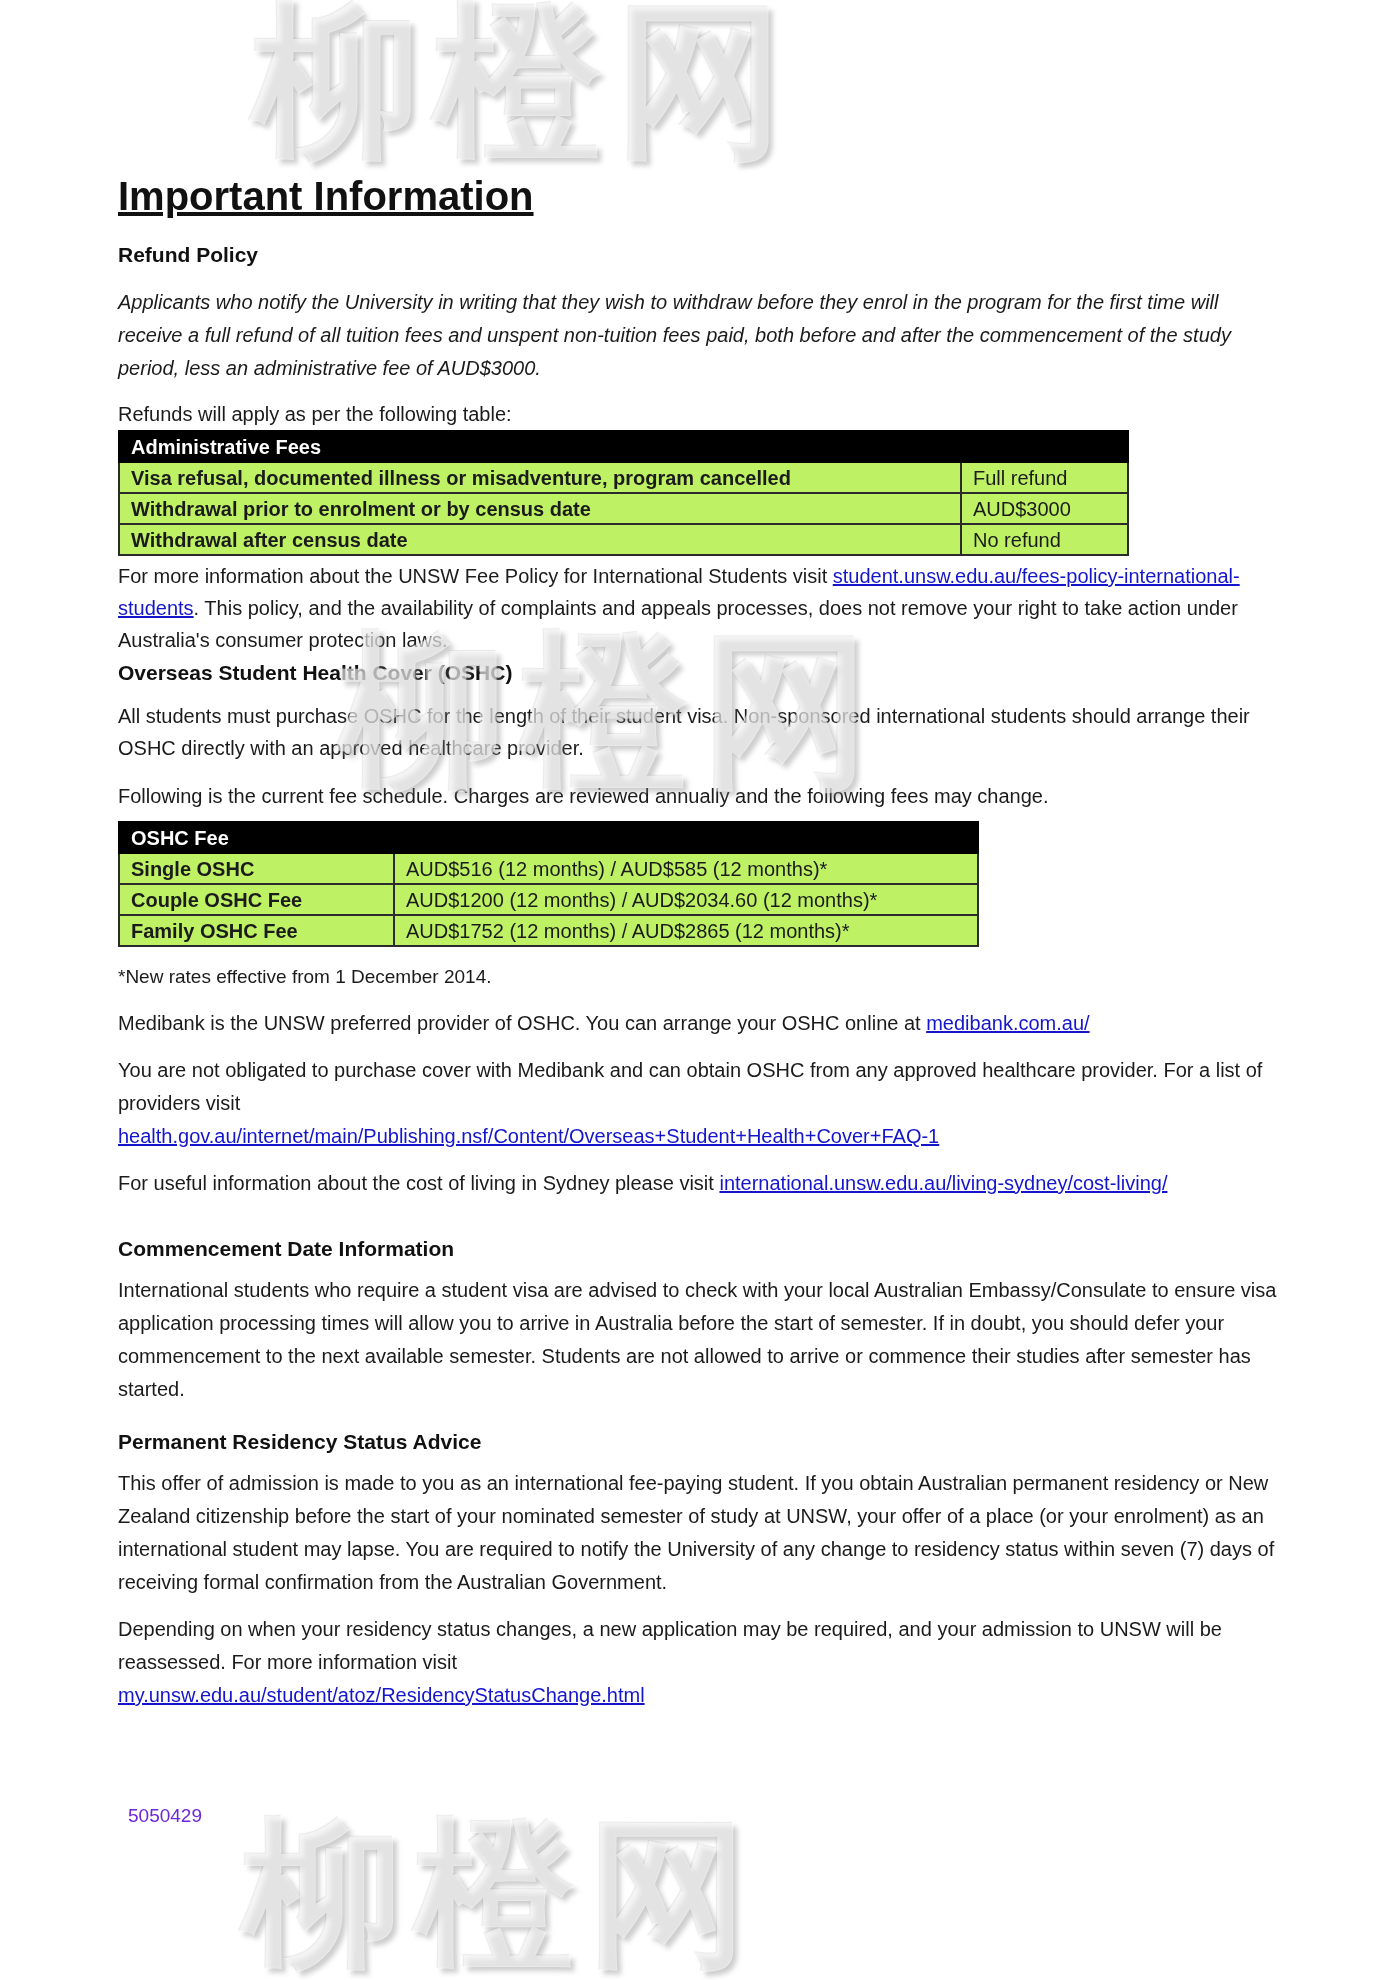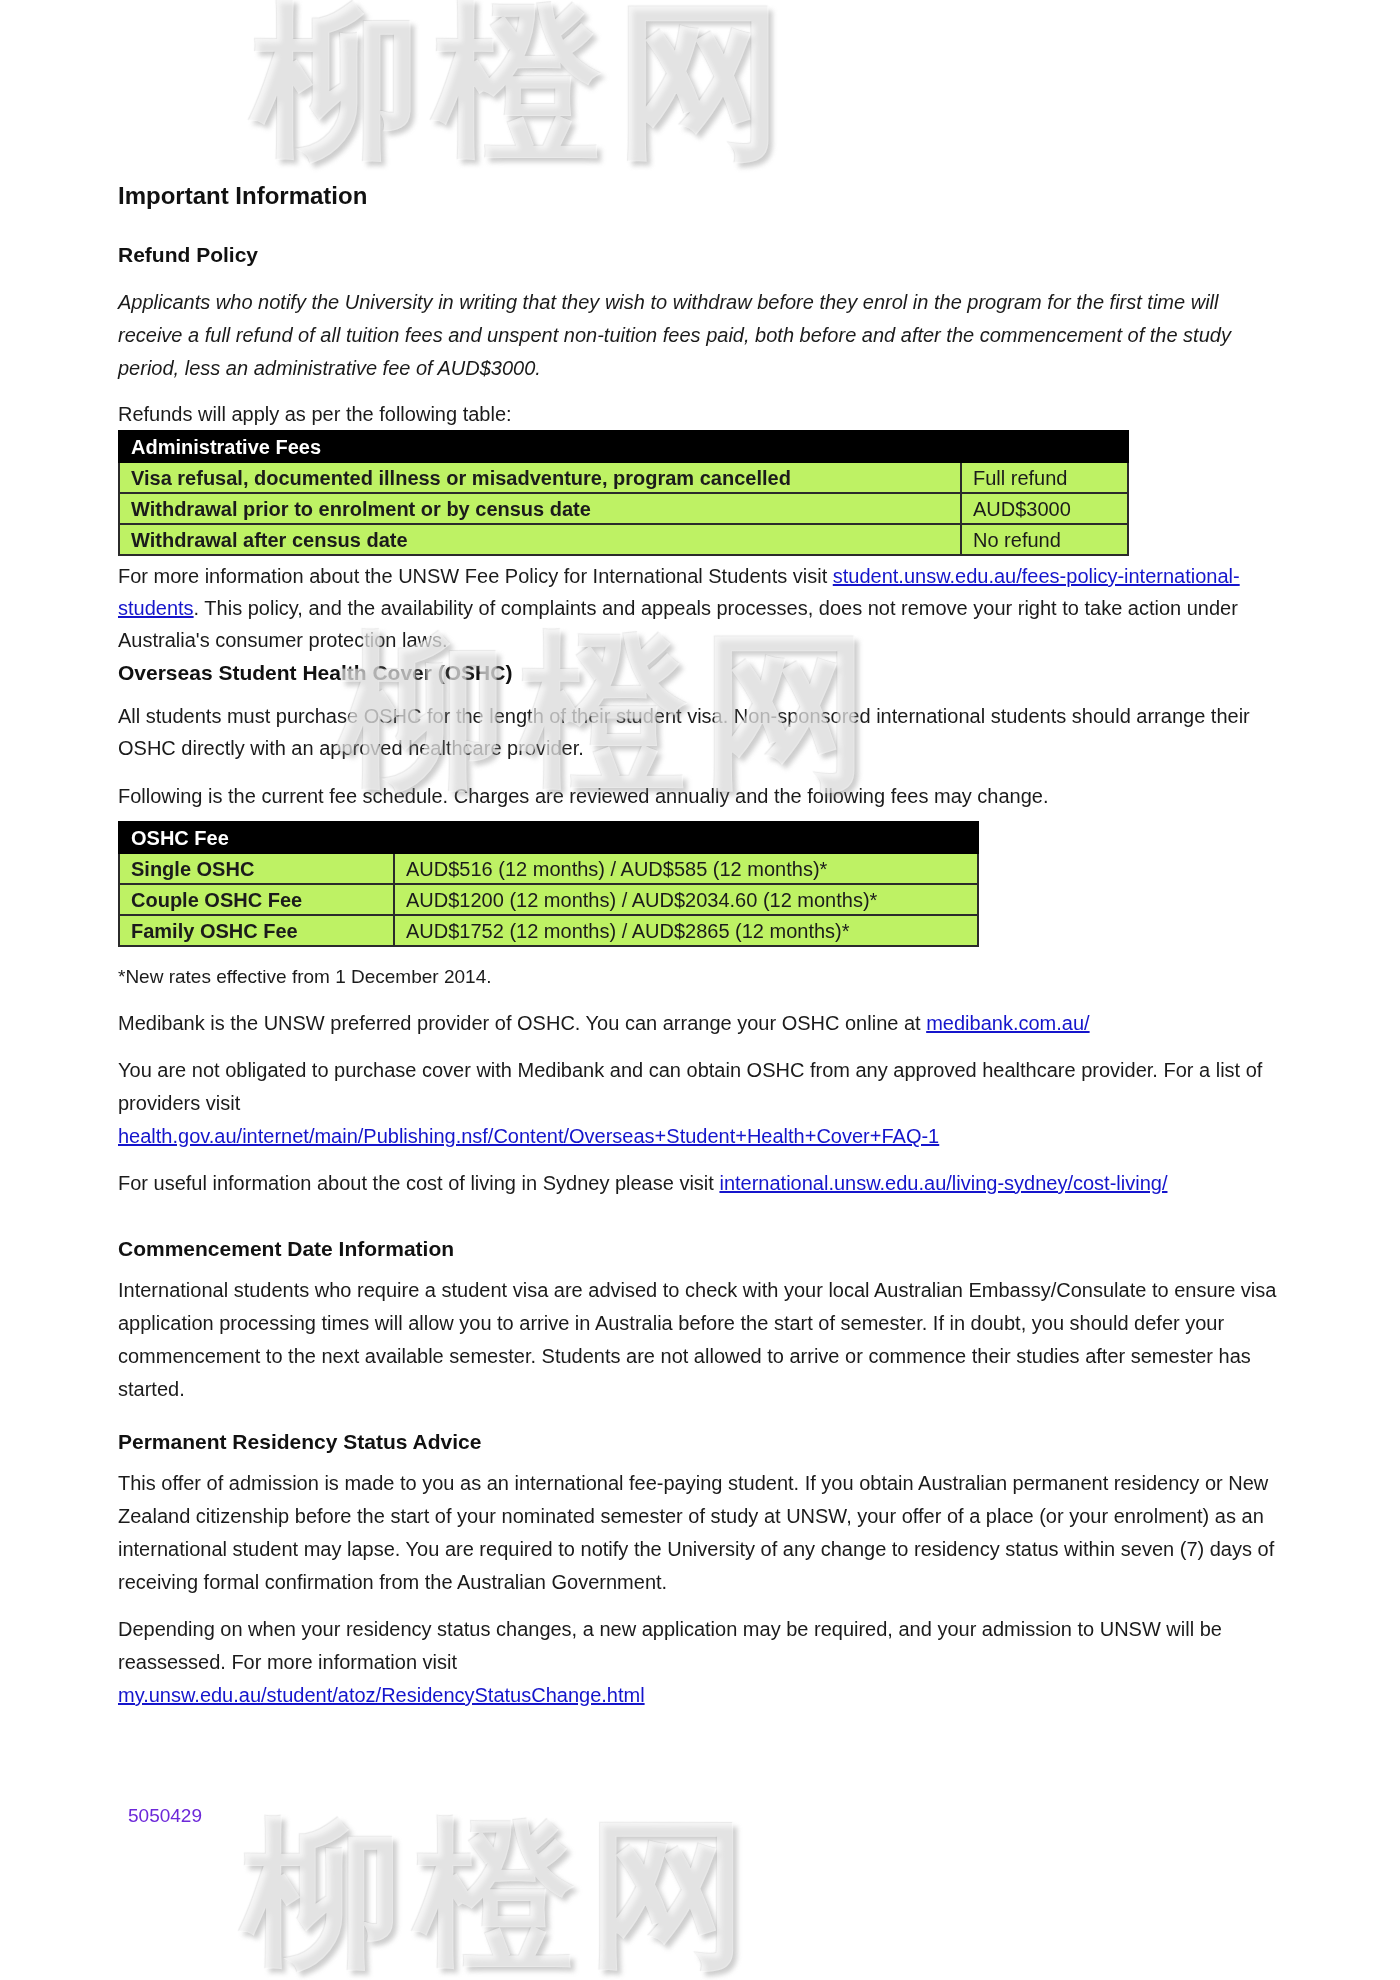--- a/index.html
+++ b/index.html
@@ -2,21 +2,21 @@
 <html><head>
 <meta charset="utf-8">
 <style>
   html,body{margin:0;padding:0;background:#9a9a9a;}
   .page{
     position:relative;width:1400px;height:1980px;background:#ffffff;
     overflow:hidden;font-family:"Liberation Sans",sans-serif;color:#1b1b1b;
     margin:0 auto;
   }
   .content{position:absolute;left:118px;top:0;width:1170px;z-index:1;}
-  .doc-title{margin:176px 0 0 0;font-size:24px;line-height:40px;font-weight:bold;color:#111;}
+  .doc-title{margin:176px 0 0 0;font-size:40px;line-height:40px;font-weight:bold;color:#111;text-decoration:underline;}
   .sec{margin:0;font-size:21px;line-height:26px;font-weight:bold;color:#111;}
   .para{margin:0;font-size:20px;line-height:33px;}
   .para.tight{line-height:32px;}
   .note{font-size:19px;}
   a.doclink{color:#1515cc;text-decoration:underline;cursor:pointer;}
   a.block-link{display:block;}
   .mt4{margin-top:4px;}  .mt9{margin-top:9px;}  .mt12{margin-top:12px;}
   .mt13{margin-top:13px;} .mt14{margin-top:14px;} .mt15{margin-top:15px;}
   .mt16{margin-top:16px;} .mt18{margin-top:18px;font-style:italic;} .mt23{margin-top:23px;}
   .mt26{margin-top:26px;} .mt36{margin-top:36px;}

